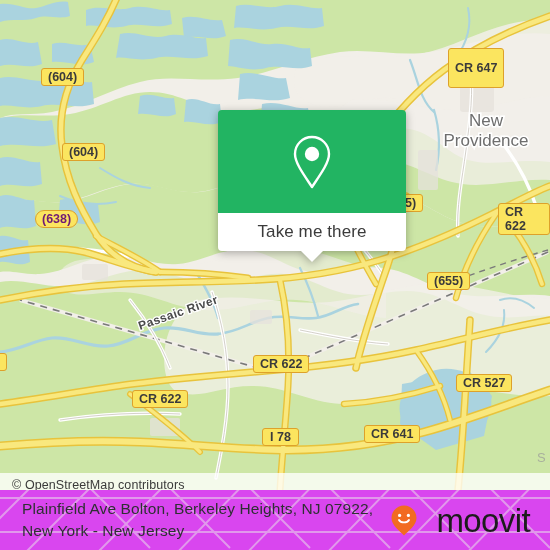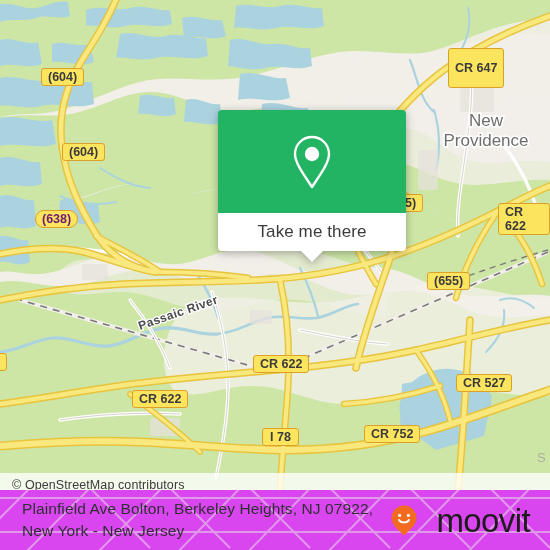--- a/index.html
+++ b/index.html
@@ -342,21 +342,21 @@
       <div style="position:absolute;left:41px;top:68px;background:#fbe55f;border:1.5px solid #dda12b;border-radius:3px;padding:1px 6px;font-size:12.5px;color:#3b3b3b;font-weight:bold;line-height:14px;">(604)</div>
       <div style="position:absolute;left:62px;top:143px;background:#fbe55f;border:1.5px solid #dda12b;border-radius:3px;padding:1px 6px;font-size:12.5px;color:#3b3b3b;font-weight:bold;line-height:14px;">(604)</div>
       <div style="position:absolute;left:35px;top:210px;background:#fbe55f;border:1.5px solid #dda12b;border-radius:9px;padding:1px 6px;font-size:12.5px;color:#701a75;font-weight:bold;line-height:14px;">(638)</div>
       <div style="position:absolute;left:448px;top:48px;background:#fbe55f;border:1.5px solid #dda12b;border-radius:3px;padding:12px 6px;font-size:12.5px;color:#3b3b3b;font-weight:bold;line-height:14px;">CR 647</div>
       <div style="position:absolute;left:380px;top:194px;background:#fbe55f;border:1.5px solid #dda12b;border-radius:3px;padding:1px 6px;font-size:12.5px;color:#3b3b3b;font-weight:bold;line-height:14px;">(655)</div>
       <div style="position:absolute;left:498px;top:203px;background:#fbe55f;border:1.5px solid #dda12b;border-radius:3px;padding:1px 6px;font-size:12.5px;color:#3b3b3b;font-weight:bold;line-height:14px;">CR 622</div>
       <div style="position:absolute;left:427px;top:272px;background:#fbe55f;border:1.5px solid #dda12b;border-radius:3px;padding:1px 6px;font-size:12.5px;color:#3b3b3b;font-weight:bold;line-height:14px;">(655)</div>
       <div style="position:absolute;left:253px;top:355px;background:#fbe55f;border:1.5px solid #dda12b;border-radius:3px;padding:1px 6px;font-size:12.5px;color:#3b3b3b;font-weight:bold;line-height:14px;">CR 622</div>
       <div style="position:absolute;left:132px;top:390px;background:#fbe55f;border:1.5px solid #dda12b;border-radius:3px;padding:1px 6px;font-size:12.5px;color:#3b3b3b;font-weight:bold;line-height:14px;">CR 622</div>
       <div style="position:absolute;left:456px;top:374px;background:#fbe55f;border:1.5px solid #dda12b;border-radius:3px;padding:1px 6px;font-size:12.5px;color:#3b3b3b;font-weight:bold;line-height:14px;">CR 527</div>
-      <div style="position:absolute;left:364px;top:425px;background:#fbe55f;border:1.5px solid #dda12b;border-radius:3px;padding:1px 6px;font-size:12.5px;color:#3b3b3b;font-weight:bold;line-height:14px;">CR 752</div>
+      <div style="position:absolute;left:364px;top:425px;background:#fbe55f;border:1.5px solid #dda12b;border-radius:3px;padding:1px 6px;font-size:12.5px;color:#3b3b3b;font-weight:bold;line-height:14px;">CR 641</div>
       <div style="position:absolute;left:262px;top:428px;background:#fbe55f;border:1.5px solid #dda12b;border-radius:3px;padding:1px 7px;font-size:12.5px;color:#3b3b3b;font-weight:bold;line-height:14px;">I 78</div>
       <div style="position:absolute;left:-14px;top:353px;background:#fbe55f;border:1.5px solid #dda12b;border-radius:3px;padding:1px 6px;font-size:12.5px;color:#3b3b3b;font-weight:bold;line-height:14px;">2</div>
     </div>
 
     <div class="callout">
       <div class="callout-top">
         <svg class="callout-pin" viewBox="0 0 52 58">
           <path d="M26 4 C35.4 4 43 11.6 43 21 C43 30 34 42 26 54 C18 42 9 30 9 21 C9 11.6 16.6 4 26 4 Z" fill="none" stroke="#ffffff" stroke-width="2.4" stroke-linejoin="round"></path>
           <circle cx="26" cy="21" r="7.2" fill="#ffffff"></circle>
         </svg>

